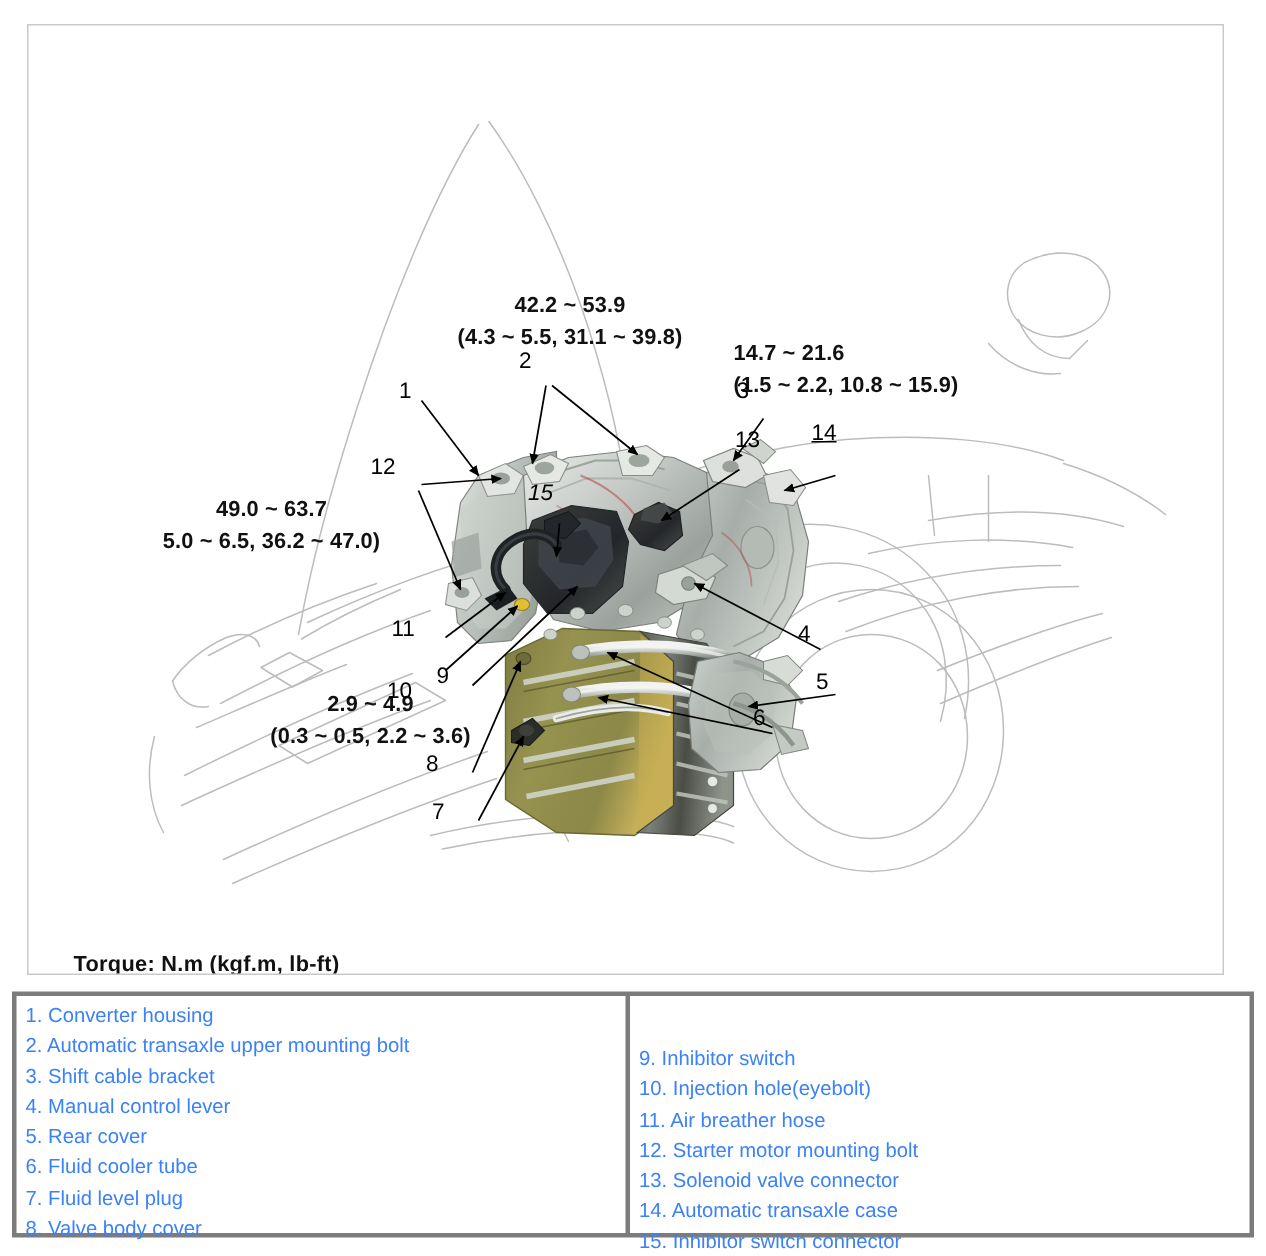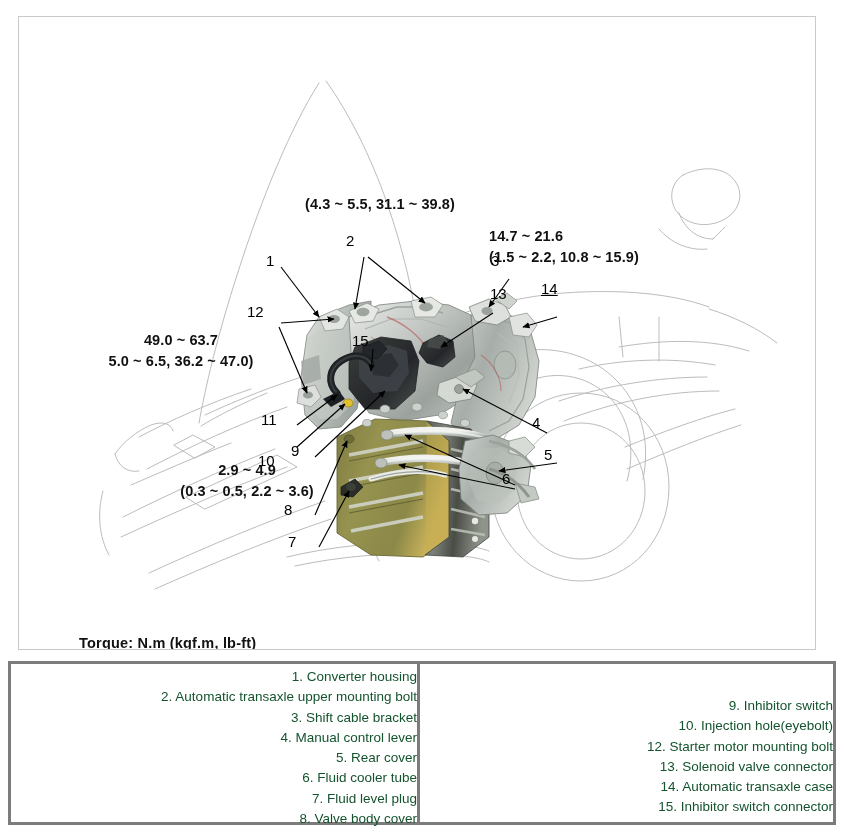--- a/index.html
+++ b/index.html
@@ -75,21 +75,20 @@
   #torque-caption {
     position: absolute;
     left: 30px;
     top: 618px;
     font-family: "Liberation Sans", sans-serif;
     font-size: 14.5px;
     font-weight: bold;
     color: #111111;
     white-space: nowrap;
     letter-spacing: 0.2px;
-    margin-left: 30px;
   }
 
   
   #legend-table {
     position: absolute;
     left: 8px;
     top: 661px;
     width: 828px;
     height: 164px;
     border: 3px solid #7c7c7c;
@@ -105,25 +104,24 @@
     width: 409px;
     border-right: 3px solid #7c7c7c;
   }
   #legend-col-right {
     flex: 1 1 auto;
     margin-top: 29px;
   }
   .legend-item {
     font-family: "Liberation Sans", sans-serif;
     font-size: 13.5px;
-    color: #14532d;
+    color: #3b82f6;
     line-height: 20.3px;
     white-space: nowrap;
     padding-left: 2px;
-    text-align: right;
   }
 </style>
 </head>
 <body>
 
 <div id="page">
 
   <div id="figure-frame">
 
     <svg id="figure-svg" viewBox="0 0 798 634" xmlns="http://www.w3.org/2000/svg">
@@ -391,20 +389,21 @@
         <path d="M496,468 L386,418" marker-end="url(#arrowHead)"></path>
         <path d="M496,472 L380,448" marker-end="url(#arrowHead)"></path>
 
         <path d="M538,446 L480,454" marker-end="url(#arrowHead)"></path>
 
         <path d="M528,416 L444,372" marker-end="url(#arrowHead)"></path>
       </g>
     </svg>
 
     <div class="torque-note tn-center" id="torque-note-upper-bolt">
+      <span class="tline">42.2 ~ 53.9</span>
       <span class="tline">(4.3 ~ 5.5, 31.1 ~ 39.8)</span>
     </div>
 
     <div class="torque-note tn-left" id="torque-note-shift">
       <span class="tline">14.7 ~ 21.6</span>
       <span class="tline">(1.5 ~ 2.2, 10.8 ~ 15.9)</span>
     </div>
 
     <div class="torque-note tn-center" id="torque-note-starter">
       <span class="tline">49.0 ~ 63.7</span>
@@ -424,40 +423,41 @@
         <div class="callout" style="left: 525px; top: 430px;">5</div>
         <div class="callout" style="left: 483px; top: 454px;">6</div>
         <div class="callout" style="left: 269px; top: 517px;">7</div>
         <div class="callout" style="left: 265px; top: 485px;">8</div>
         <div class="callout" style="left: 272px; top: 426px;">9</div>
         <div class="callout" style="left: 239px; top: 436px;">10</div>
         <div class="callout" style="left: 242px; top: 395px;">11</div>
         <div class="callout" style="left: 228px; top: 287px;">12</div>
         <div class="callout" style="left: 471px; top: 269px;">13</div>
         <div class="callout" style="left: 522px; top: 264px; text-decoration: underline;">14</div>
-        <div class="callout" style="left: 333px; top: 316px;">15</div>
+        <div class="callout" style="left: 333px; top: 304px; font-style: italic;">15</div>
       </div>
 
     <div id="torque-caption">Torque:  N.m (kgf.m, lb-ft)</div>
   </div>
 
   <div id="legend-table">
     <div class="legend-col" id="legend-col-left">
         <div class="legend-item">1. Converter housing</div>
         <div class="legend-item">2. Automatic transaxle upper mounting bolt</div>
         <div class="legend-item">3. Shift cable bracket</div>
         <div class="legend-item">4. Manual control lever</div>
         <div class="legend-item">5. Rear cover</div>
         <div class="legend-item">6. Fluid cooler tube</div>
         <div class="legend-item">7. Fluid level plug</div>
         <div class="legend-item">8. Valve body cover</div>
       </div>
     <div class="legend-col" id="legend-col-right">
         <div class="legend-item">9. Inhibitor switch</div>
         <div class="legend-item">10. Injection hole(eyebolt)</div>
+        <div class="legend-item">11. Air breather hose</div>
         <div class="legend-item">12. Starter motor mounting bolt</div>
         <div class="legend-item">13. Solenoid valve connector</div>
         <div class="legend-item">14. Automatic transaxle case</div>
         <div class="legend-item">15. Inhibitor switch connector</div>
       </div>
   </div>
 
 </div>
 
 </body></html>

